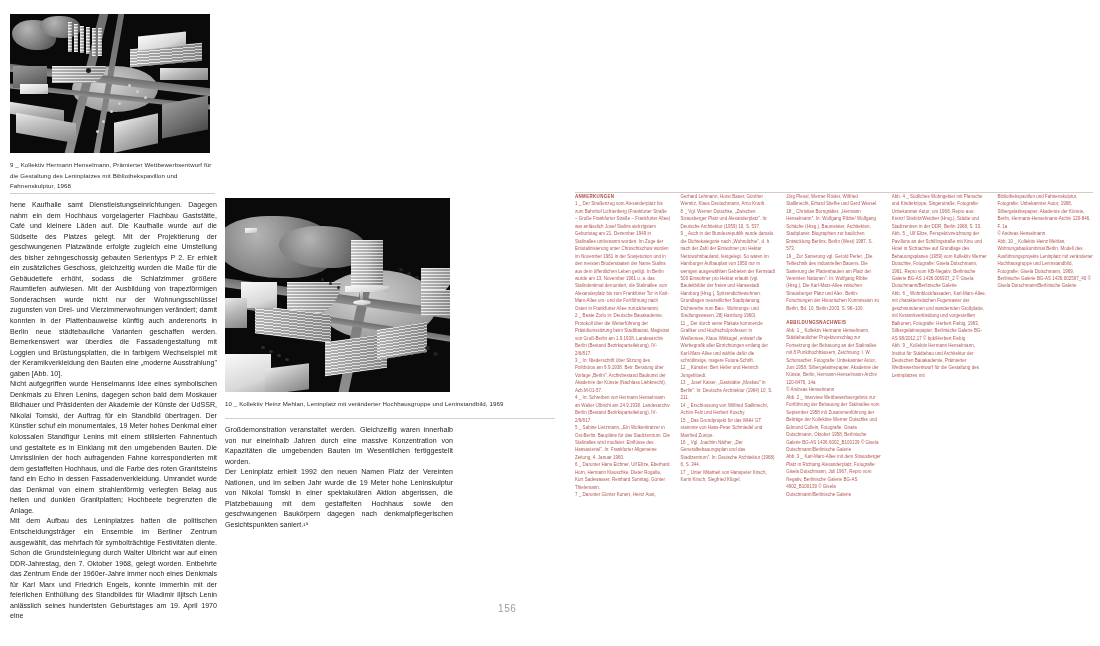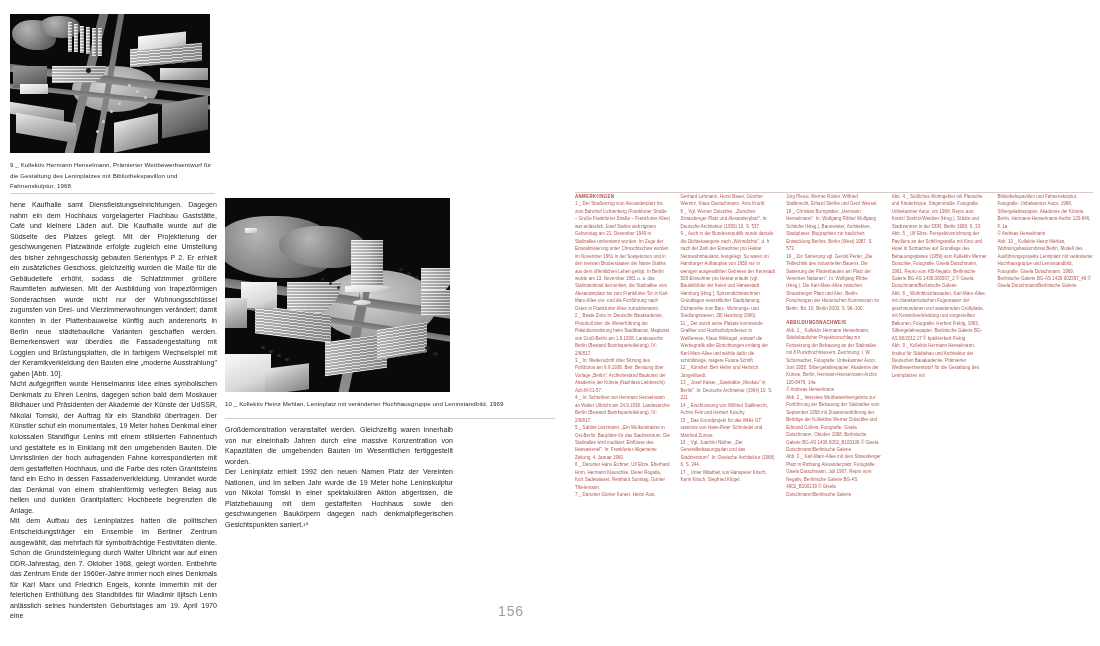--- a/index.html
+++ b/index.html
@@ -125,21 +125,21 @@
     font-weight: bold;
     letter-spacing: .08em;
     color: #a8493f;
     margin-bottom: 1px;
   }
 
   
   .folio {
     position: absolute;
     left: 498px; top: 603px;
-    font-size: 14px;
+    font-size: 10px;
     color: #9d9d9d;
     letter-spacing: .06em;
   }
 </style>
 </head>
 <body>
 
 <div class="page">
 
   <div class="fig fig-1">

